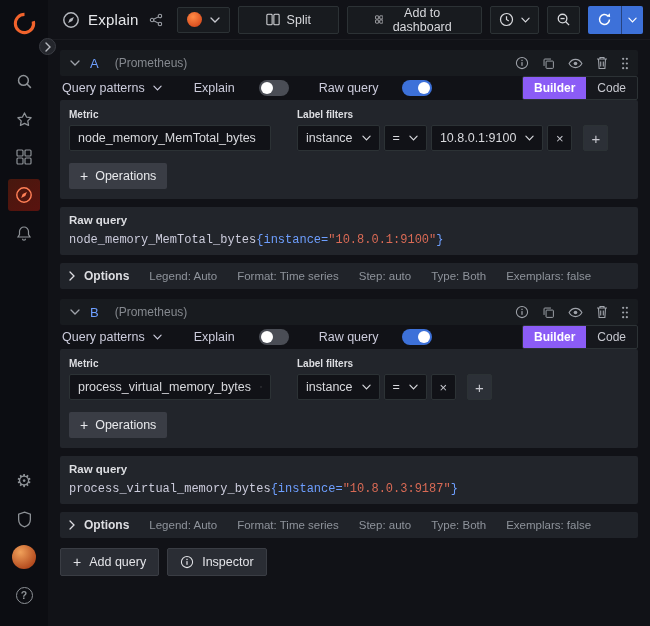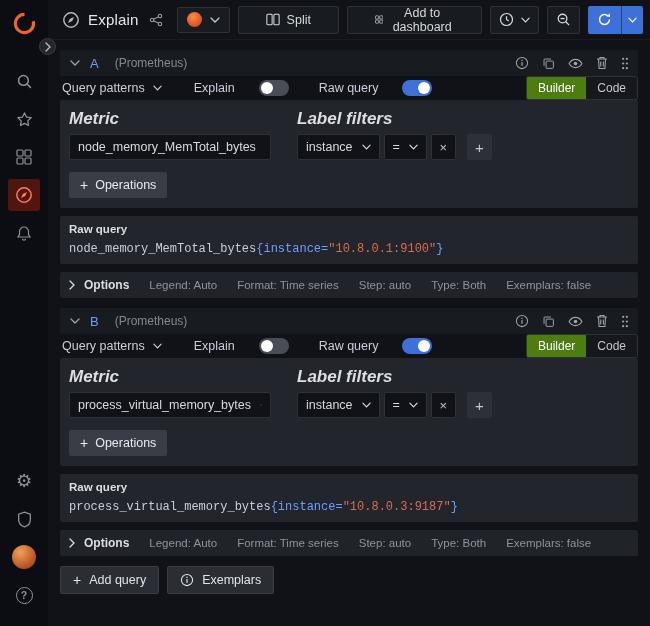--- a/index.html
+++ b/index.html
@@ -55,25 +55,25 @@
 
   .qp-toolbar { display: flex; align-items: center; margin: 0 0; gap: 8px; }
   .qpat-btn { display: flex; align-items: center; gap: 8px; font-size: 12.5px; color: #ccccdc; padding: 0 2px; }
   .switch-group { display: flex; align-items: center; gap: 24px; margin-left: 22px; font-size: 12.5px; color: #ccccdc; }
   .toggle { position: relative; width: 30px; height: 16px; border-radius: 9px; background: #4a4d55; display: inline-block; cursor: pointer; }
   .toggle::after { content: ""; position: absolute; top: 2px; left: 2px; width: 12px; height: 12px; border-radius: 50%; background: #fff; }
   .toggle.on { background: #3d71d9; }
   .toggle.on::after { left: auto; right: 2px; }
   .seg { margin-left: auto; display: flex; border: 1px solid #2c3235; border-radius: 2px; overflow: hidden; background: #16181d; }
   .seg button { font-size: 12px; padding: 4px 11px; color: #c7c8cf; }
-  .seg button.active { background: #4d7c0f; color: #fff; font-weight: 400; }
+  .seg button.active { background: #8b5cf6; color: #fff; font-weight: 700; }
 
   .qp-builder { background: #22252b; padding: 9px 9px 10px; border-radius: 2px; }
   .fields-row { display: flex; gap: 26px; align-items: flex-start; }
-  .field-label { display: block; font-size: 17px; font-weight: 600; color: #dddee2; margin-bottom: 5px; font-style: italic; }
+  .field-label { display: block; font-size: 10px; font-weight: 600; color: #dddee2; margin-bottom: 5px; }
   .filter-row { display: flex; align-items: flex-start; gap: 4px; }
   .select { height: 26px; display: flex; align-items: center; justify-content: space-between; gap: 9px; background: #111217; border: 1px solid #2c3235; border-radius: 2px; padding: 0 8px; font-size: 12.5px; color: #d8d9dd; white-space: nowrap; }
   .metric-select { width: 202px; }
   .sq-btn { width: 25px; height: 26px; background: #111217; border: 1px solid #2c3235; border-radius: 2px; color: #c7c8cf; font-size: 13px; display: flex; align-items: center; justify-content: center; }
   .sq-btn.add { background: #2c3037; margin-left: 7px; font-size: 15px; }
   .ops-btn { margin-top: 12px; height: 26px; display: inline-flex; align-items: center; gap: 7px; padding: 0 11px; background: #3a3d45; border-radius: 2px; font-size: 12.5px; color: #e8e9ec; }
   .plus-glyph { font-size: 14px; line-height: 1; }
 
   .qp-raw { background: #22252b; padding: 7px 9px 8px; margin-top: 8px; border-radius: 2px; }
   .raw-label { font-size: 11.5px; font-weight: 600; color: #dddee2; margin-bottom: 5px; }
@@ -318,20 +318,26 @@
                   <svg width="9" height="6" viewBox="0 0 10 6">
                       <path d="M1 1l4 4 4-4" fill="none" stroke="currentColor" stroke-width="1.3" stroke-linecap="round"></path>
                     </svg>
                 </button>
                 <button class="select">
                   <span>=</span>
                   <svg width="9" height="6" viewBox="0 0 10 6">
                       <path d="M1 1l4 4 4-4" fill="none" stroke="currentColor" stroke-width="1.3" stroke-linecap="round"></path>
                     </svg>
                 </button>
+                <button class="select">
+                  <span>10.8.0.1:9100</span>
+                  <svg width="9" height="6" viewBox="0 0 10 6">
+                      <path d="M1 1l4 4 4-4" fill="none" stroke="currentColor" stroke-width="1.3" stroke-linecap="round"></path>
+                    </svg>
+                </button>
                 <button class="sq-btn">
                     <span>×</span>
                   </button>
                 <button class="sq-btn add">
                     <span>+</span>
                   </button>
               </div>
             </div>
           </div>
           <button class="ops-btn">
@@ -494,19 +500,19 @@
         <button class="fa-btn">
           <span class="plus-glyph">+</span>
           <span>Add query</span>
         </button>
         <button class="fa-btn">
           <svg width="14" height="14" viewBox="0 0 16 16">
               <circle cx="8" cy="8" r="6.4" fill="none" stroke="currentColor" stroke-width="1.2"></circle>
               <rect x="7.3" y="7" width="1.4" height="4.2" fill="currentColor"></rect>
               <rect x="7.3" y="4.3" width="1.4" height="1.5" fill="currentColor"></rect>
             </svg>
-          <span>Exemplars</span>
+          <span>Inspector</span>
         </button>
       </div>
 
     </div>
   </div>
 </div>
 
 </body></html>

